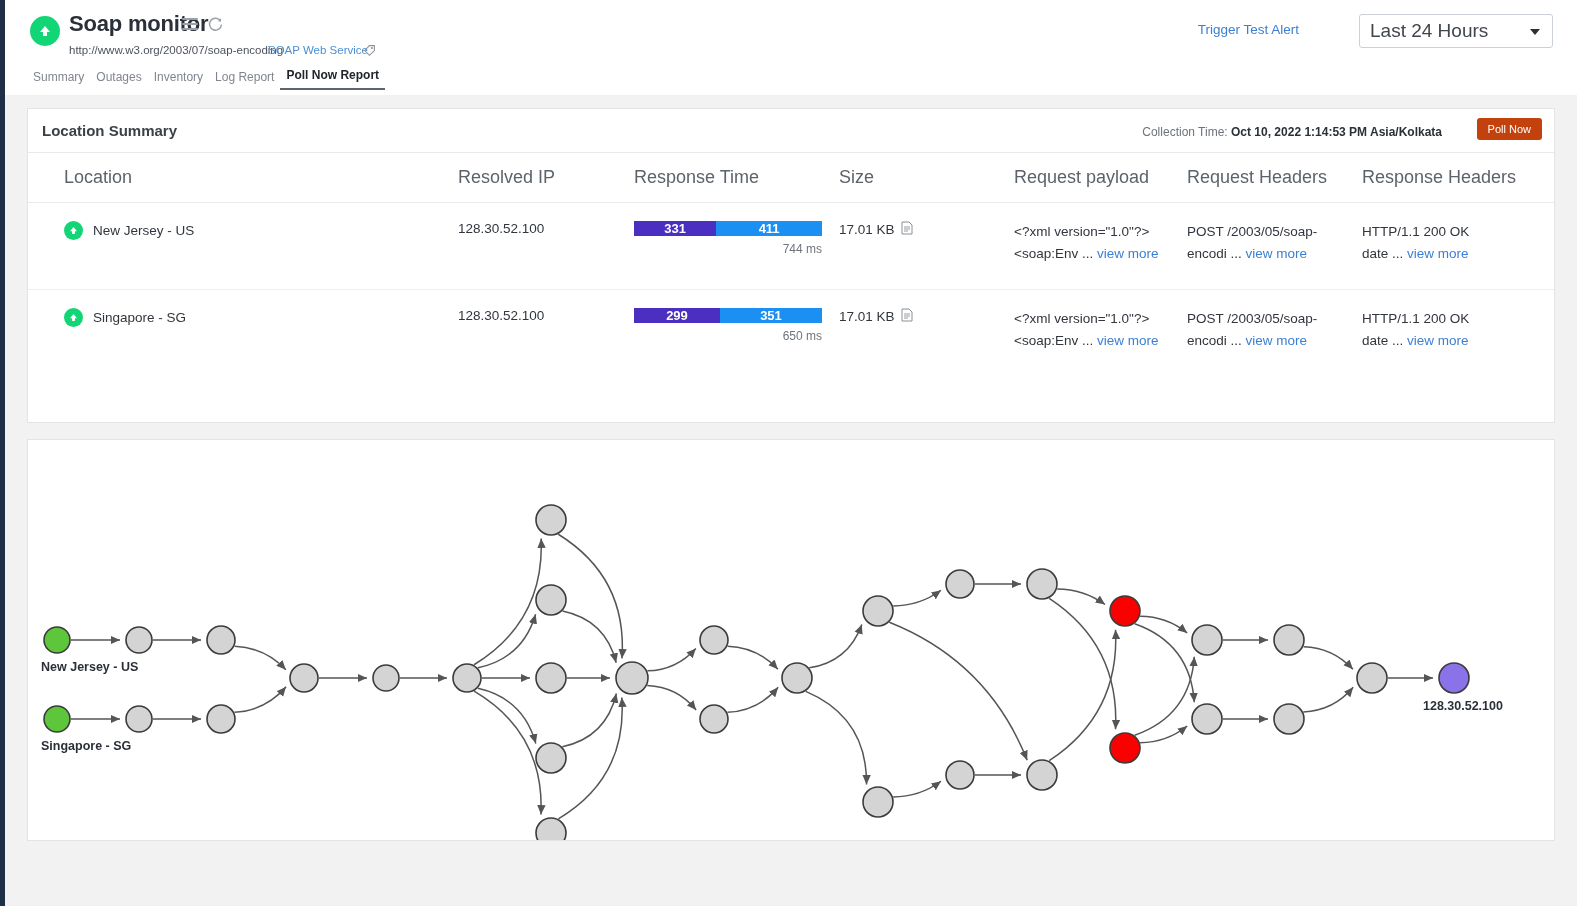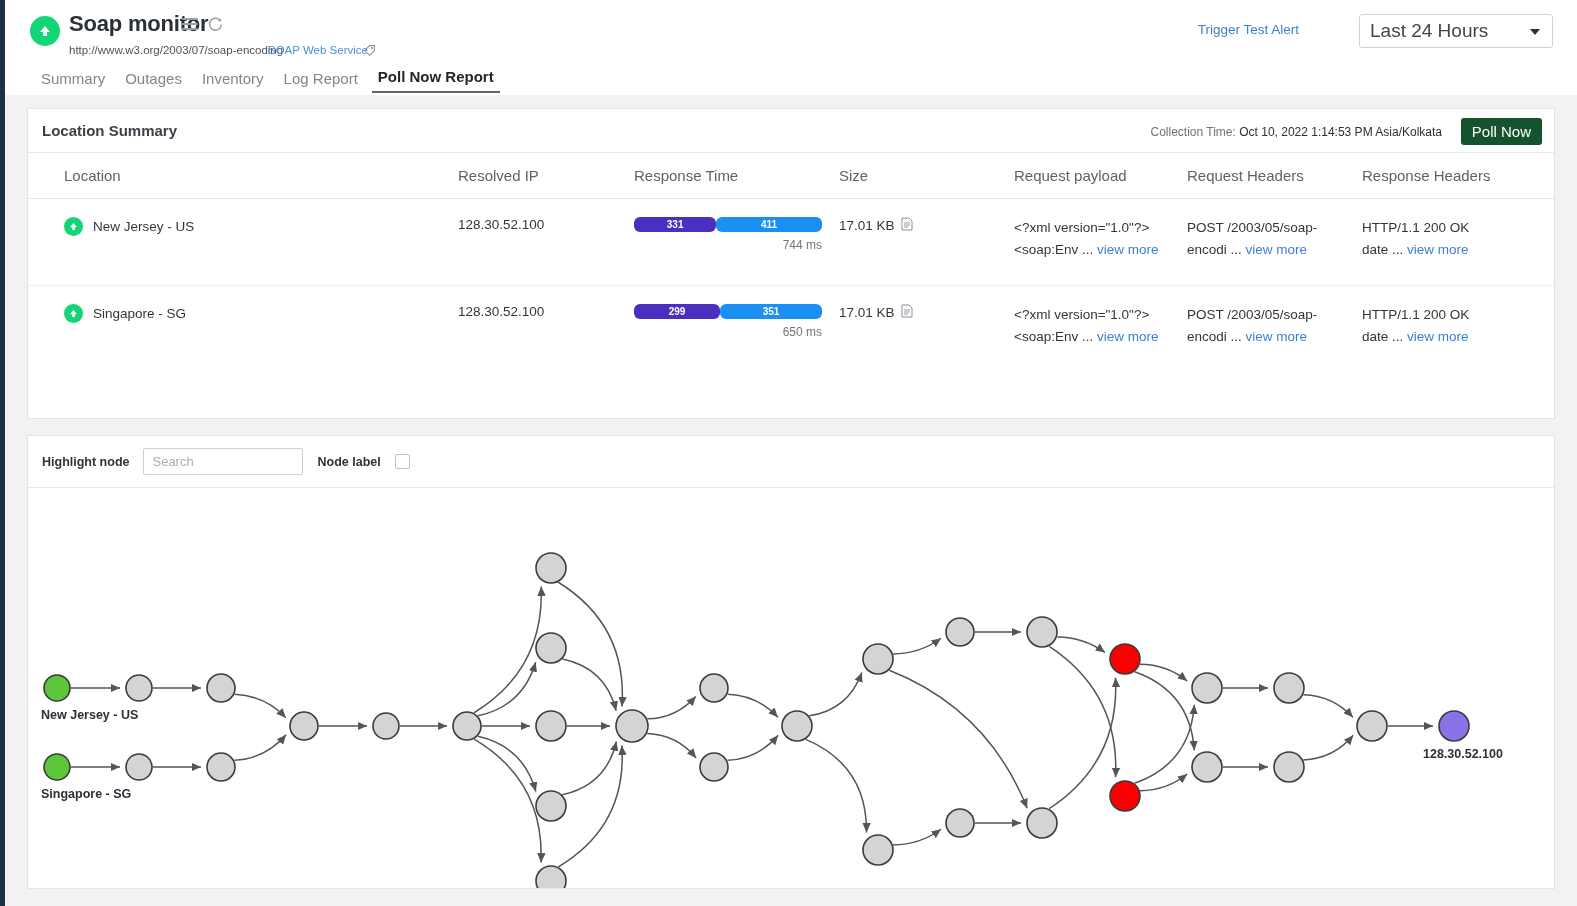--- a/index.html
+++ b/index.html
@@ -57,22 +57,22 @@
     font-size: 11.5px; color: #4b8fd4; cursor: pointer;
   }
   .hdr-label-icon {
     position: absolute; left: 358px; top: 43px; cursor: pointer;
   }
   .tabs {
     position: absolute; left: 22px; top: 68px;
     display: flex; align-items: flex-end; gap: 0px;
   }
   .tab {
-    font-size: 15px; color: #80868f; cursor: pointer;
-    padding: 0 6px 6px 6px; white-space: nowrap; margin-left: 8px;
+    font-size: 12px; color: #80868f; cursor: pointer;
+    padding: 0 6px 6px 6px; white-space: nowrap;
   }
   .tab.active {
     color: #22262c; font-weight: 700;
     border-bottom: 2.5px solid #5f656d;
   }
   .hdr-trigger {
     position: absolute; right: 278px; top: 22px;
     font-size: 13.5px; color: #3b7fd4; cursor: pointer;
   }
   .hdr-select {
@@ -102,32 +102,32 @@
   .card-head {
     position: relative;
     border-bottom: 1px solid #e7e9eb;
     height: 44px;
   }
   .card-head .card-title { padding: 13px 0 0 14px; }
   .coll-time {
     position: absolute; right: 112px; top: 16px;
     font-size: 12px; color: #6d737b;
   }
-  .coll-time b { color: #2b3038; font-weight: 400; }
+  .coll-time b { color: #2b3038; font-weight: 700; }
   .poll-now {
     position: absolute; right: 12px; top: 9px;
-    background: #14532d; color: #fff;
-    font-size: 15px; padding: 5px 11px; border-radius: 3px;
+    background: #c2410c; color: #fff;
+    font-size: 11px; padding: 5px 11px; border-radius: 3px;
     border: none; cursor: pointer;
   }
 
   
   table.loc { width: 100%; border-collapse: collapse; table-layout: fixed; }
   table.loc th {
-    text-align: left; font-size: 15px; font-weight: 400; color: #5d636b;
+    text-align: left; font-size: 18px; font-weight: 400; color: #5d636b;
     padding: 14px 0 14px 0; border-bottom: 1px solid #e7e9eb;
   }
   table.loc td {
     font-size: 13.5px; color: #31363d; vertical-align: top;
     padding: 18px 0 24px 0; border-bottom: 1px solid #eceef0;
   }
   table.loc tr.last td { border-bottom: none; }
   .c1 { width: 430px; padding-left: 36px !important; }
   .c2 { width: 176px; }
   .c3 { width: 205px; }
@@ -138,21 +138,21 @@
   .loc-cell { display: flex; align-items: center; gap: 10px; }
   .up-dot {
     width: 19px; height: 19px; border-radius: 50%;
     background: #12d576; display: flex; align-items: center; justify-content: center;
     flex: 0 0 auto;
   }
   .bar-wrap { width: 188px; }
   .bar { display: flex; height: 15px; width: 188px; }
   .bar .seg {
     display: flex; align-items: center; justify-content: center;
-    font-size: 10px; color: #fff; font-weight: 700; border-radius: 6px;
+    font-size: 13px; color: #fff; font-weight: 700;
   }
   .bar .seg.a { background: #4a2fc0; }
   .bar .seg.b { background: #1b8ff2; }
   .bar-total {
     text-align: right; width: 188px;
     font-size: 12px; color: #6f757d; margin-top: 6px;
   }
   .size-cell { display:flex; align-items:center; gap:6px; }
   .doc-ico { flex: 0 0 auto; }
   .multi { line-height: 22px; }
@@ -351,26 +351,20 @@
               <span class="vm">view more</span></div>
           </td>
         </tr>
       </tbody>
     </table>
     <div style="height:46px"></div>
   </div>
 
   <div style="height:16px"></div>
   <div class="card">
-    <div class="filters">
-      <span class="lbl">Highlight node</span>
-      <input class="search-input" type="text" placeholder="Search" style="">
-      <span class="lbl">Node label</span>
-      <span class="chk"></span>
-    </div>
     <div class="graph-area">
       <svg id="graph-svg" width="1531" height="400" viewBox="0 0 1531 400">
           <defs>
             <marker id="ah" viewBox="0 0 10 10" refX="9" refY="5" markerWidth="7" markerHeight="7" orient="auto-start-reverse">
               <path d="M 0 1 L 9 5 L 0 9 z" fill="#555"></path>
             </marker>
           </defs>
           <path d="M 43 200 L 92 200" fill="none" stroke="#555" stroke-width="1.5" marker-end="url(#ah)"></path>
           <path d="M 125 200 L 173 200" fill="none" stroke="#555" stroke-width="1.5" marker-end="url(#ah)"></path>
           <path d="M 206.63856445589553 206.24416204004856 Q 236.97246907445435 207.593997340178 257.8152473921393 229.6744506132686" fill="none" stroke="#555" stroke-width="1.5" marker-end="url(#ah)"></path>

